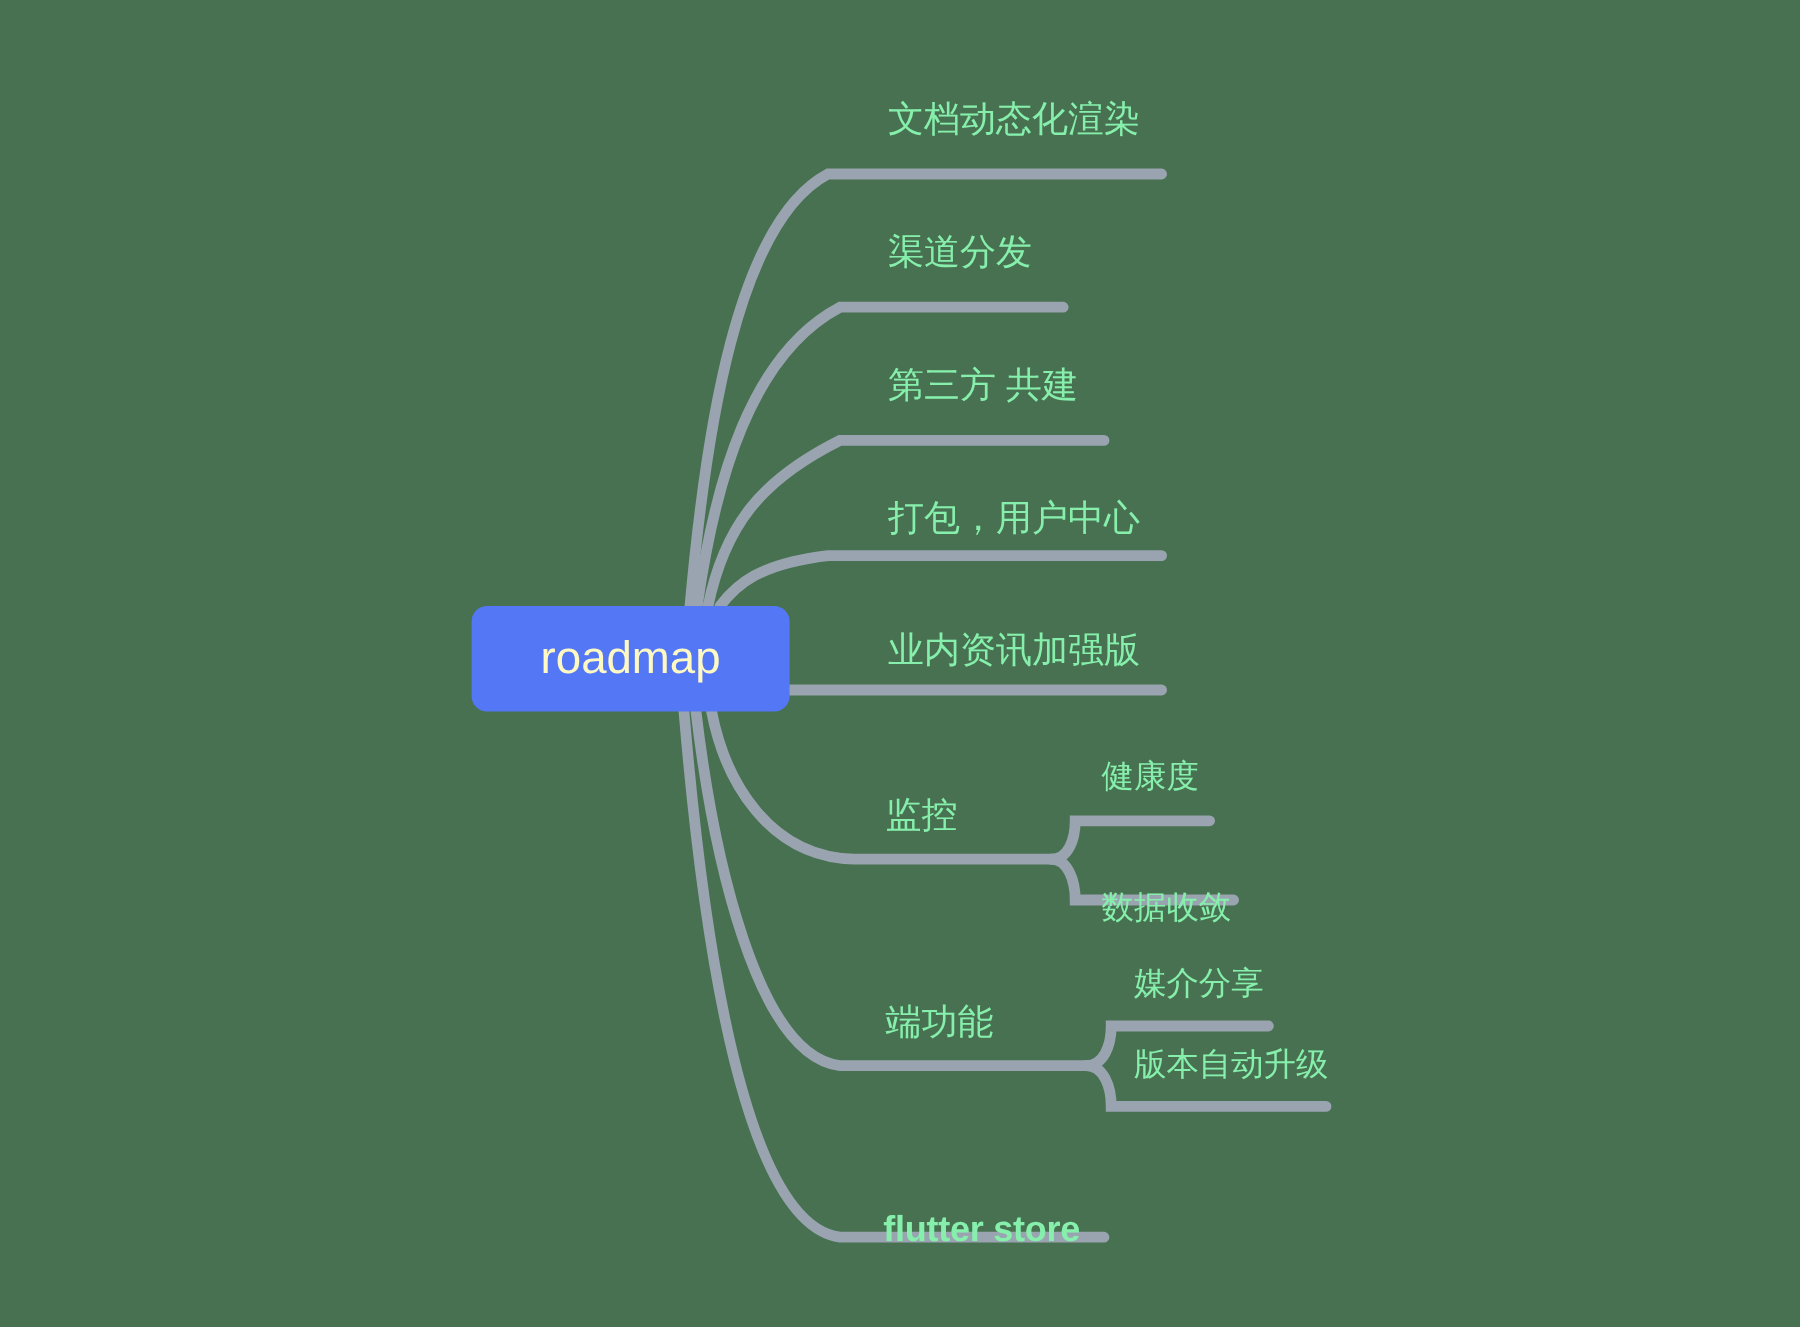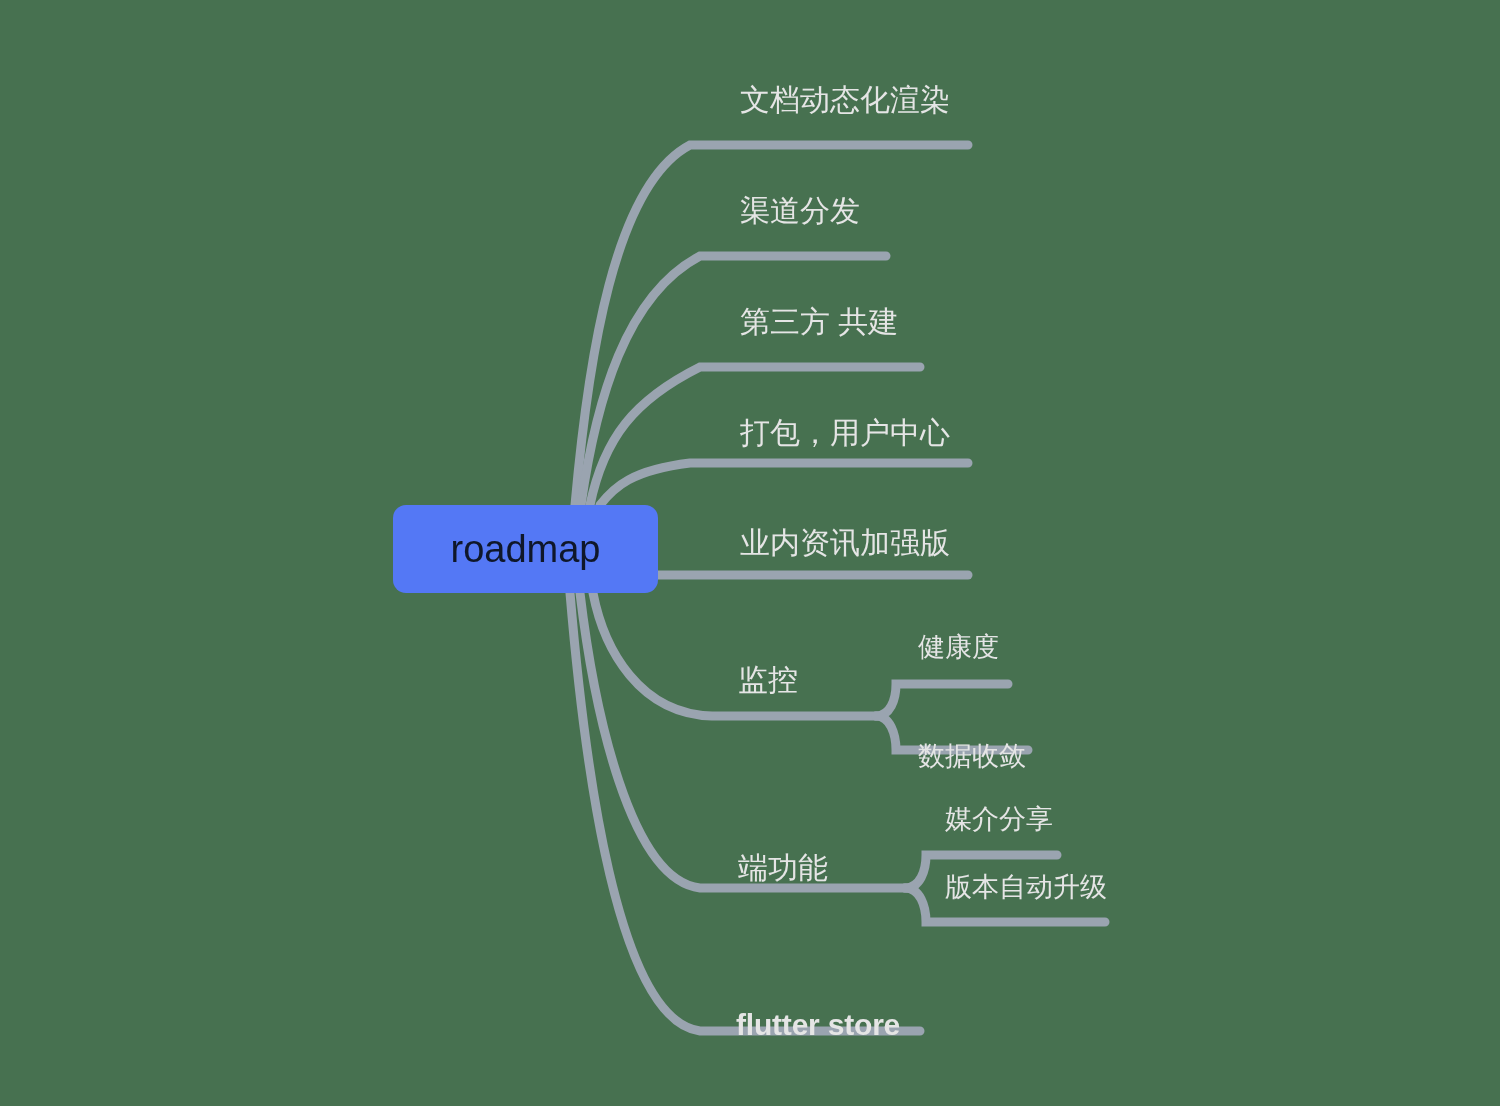--- a/index.html
+++ b/index.html
@@ -21,21 +21,21 @@
   }
   #edges {
     position: absolute;
     left: 0;
     top: 0;
     width: 1500px;
     height: 1106px;
   }
   .node-label {
     position: absolute;
-    color: #e5e5e5;
+    color: #86efac;
     font-size: 30px;
     line-height: 1;
     white-space: nowrap;
     font-family: "Liberation Sans", "DejaVu Sans", sans-serif;
   }
   .node-label.sub {
     font-size: 27px;
   }
   .node-label.latin {
     font-weight: bold;
@@ -47,21 +47,21 @@
     top: 505px;
     width: 265px;
     height: 88px;
     border-radius: 13px;
     background: #5478f5;
     display: flex;
     align-items: center;
     justify-content: center;
   }
   #root-node .root-text {
-    color: #0f172a;
+    color: #fef9c3;
     font-size: 38px;
     line-height: 1;
     font-family: "Liberation Sans", "DejaVu Sans", sans-serif;
   }
 </style>
 </head>
 <body>
 
 <div id="canvas">
 
@@ -96,21 +96,21 @@
   <div class="node-label" style="left:740px; top:196px;">渠道分发</div>
 
   <div class="node-label" style="left:740px; top:307px;">第三方 共建</div>
 
   <div class="node-label" style="left:740px; top:418px;">打包，用户中心</div>
 
   <div class="node-label" style="left:740px; top:528px;">业内资讯加强版</div>
 
   <div class="node-label" style="left:738px; top:665px;text-align:center;">监控</div>
 
-  <div class="node-label" style="left:738px; top:838px;margin-top:15px;">端功能</div>
+  <div class="node-label" style="left:738px; top:838px;">端功能</div>
 
   <div class="node-label latin" style="left:736px; top:1010px;">flutter store</div>
 
   <div class="node-label sub" style="left:918px; top:634px;">健康度</div>
 
   <div class="node-label sub" style="left:918px; top:703px;margin-top:40px;">数据收敛</div>
 
   <div class="node-label sub" style="left:945px; top:806px;">媒介分享</div>
 
   <div class="node-label sub" style="left:945px; top:874px;">版本自动升级</div>

